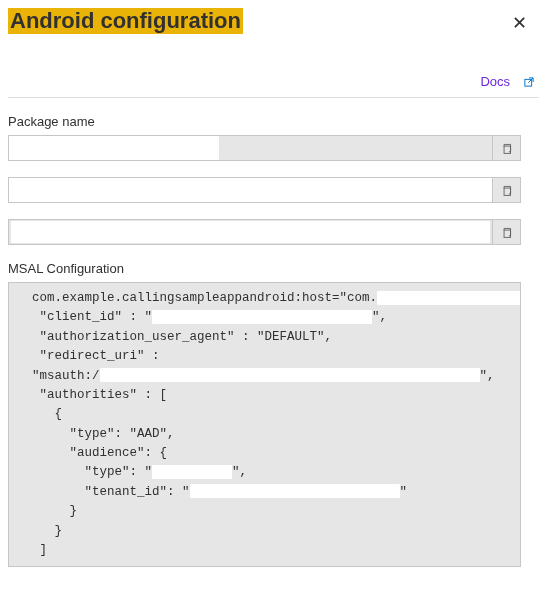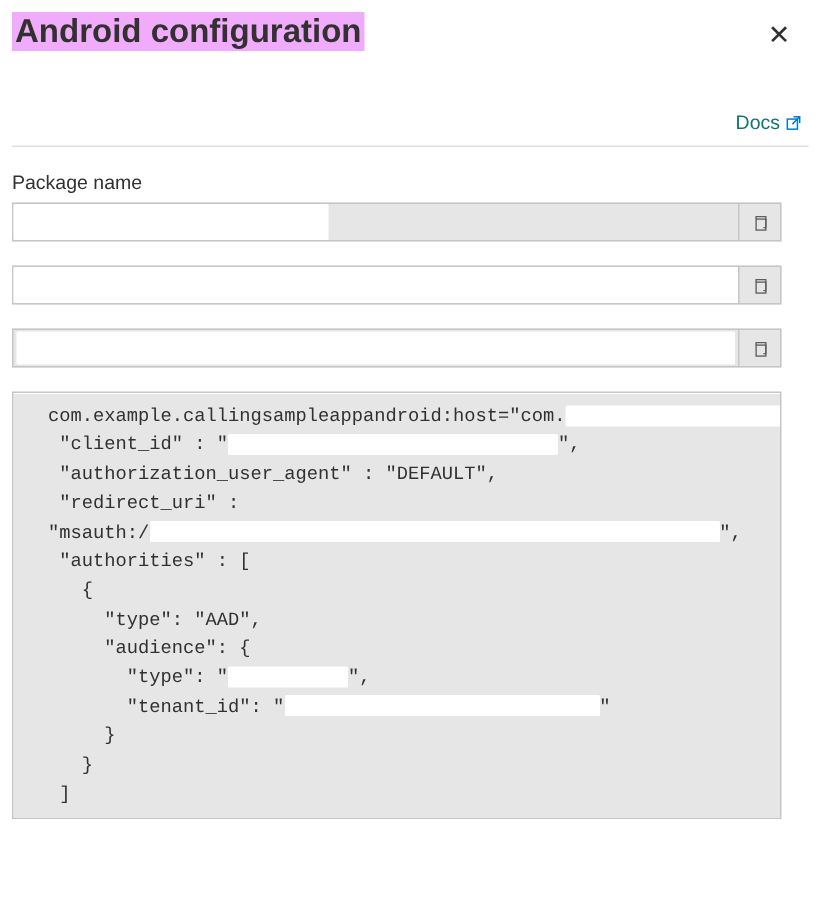--- a/index.html
+++ b/index.html
@@ -13,43 +13,43 @@
     }
     .header {
       display: flex;
       justify-content: space-between;
       align-items: flex-start;
       padding: 8px 12px 0 8px;
     }
     .title {
       font-size: 22px;
       font-weight: 600;
-      background: #f0abfc;
+      background: #eab308;
       padding: 0 2px;
     }
     .close-btn {
       font-size: 18px;
       font-weight: 300;
       cursor: pointer;
       padding: 4px 8px;
       color: #323130;
       background: none;
       border: none;
     }
     .docs-row {
       text-align: right;
       padding: 36px 12px 8px 8px;
     }
     .docs-link {
-      color: #0f766e;
+      color: #6d28d9;
       text-decoration: none;
       font-size: 13px;
       display: inline-flex;
       align-items: center;
-      gap: 3px;
+      gap: 13px;
     }
     .docs-link svg { width: 12px; height: 12px; }
     hr.sep {
       border: none;
       border-top: 1px solid #e1dfdd;
       margin: 0 8px;
     }
     .section {
       padding: 16px 26px 0 8px;
     }
@@ -169,20 +169,21 @@
     <button class="copy-btn">
       <svg viewBox="0 0 16 16" fill="none" stroke="#605e5c" stroke-width="1.1">
         <rect x="5" y="5" width="8" height="9"></rect>
         <path d="M5 5V3h8v9h-2"></path>
       </svg>
     </button>
   </div>
 </div>
 
 <div class="section" style="padding-bottom:8px;">
+  <label class="field-label">MSAL Configuration</label>
   <div class="code-block"><span>  com.example.callingsampleappandroid:host="com.</span><span class="redact" style="width:160px;height:14px;vertical-align:middle;"></span><span>"{</span>
 <span>   "client_id" : "</span><span class="redact" style="width:220px;height:14px;vertical-align:middle;"></span><span>",</span>
 <span>   "authorization_user_agent" : "DEFAULT",</span>
 <span>   "redirect_uri" :</span>
 <span>  "msauth:/</span><span class="redact" style="width:380px;height:14px;vertical-align:middle;"></span><span>",</span>
 <span>   "authorities" : [</span>
 <span>     {</span>
 <span>       "type": "AAD",</span>
 <span>       "audience": {</span>
 <span>         "type": "</span><span class="redact" style="width:80px;height:14px;vertical-align:middle;"></span><span>",</span>

